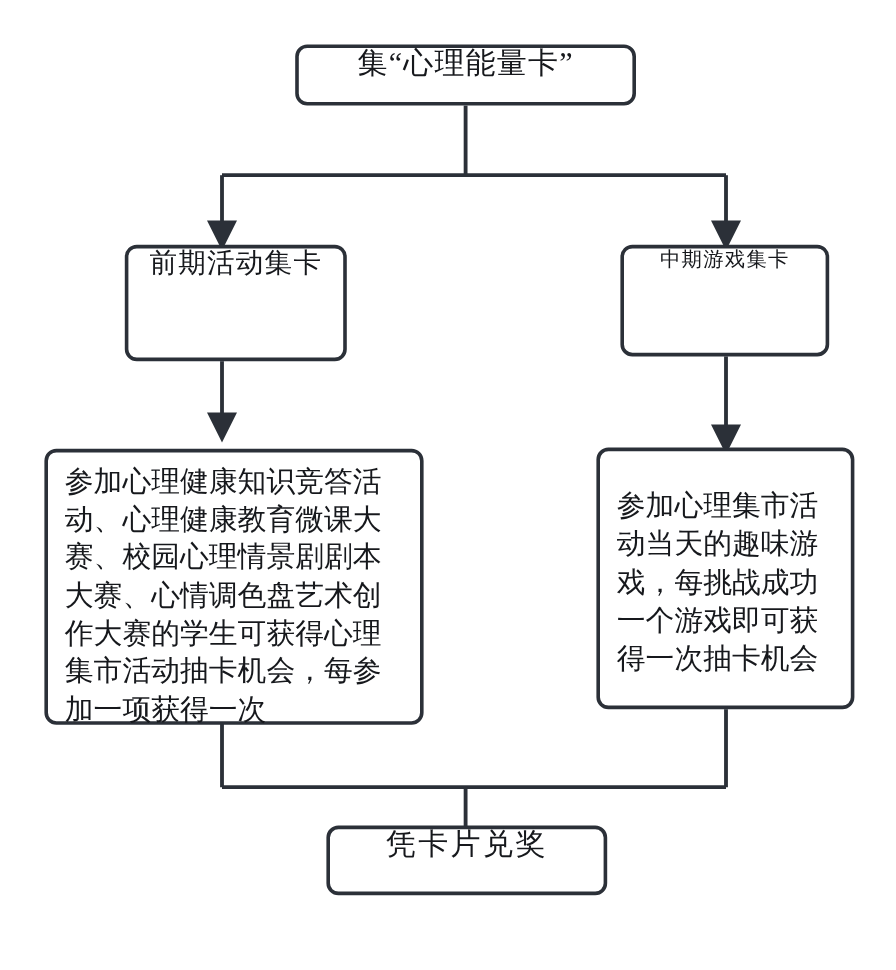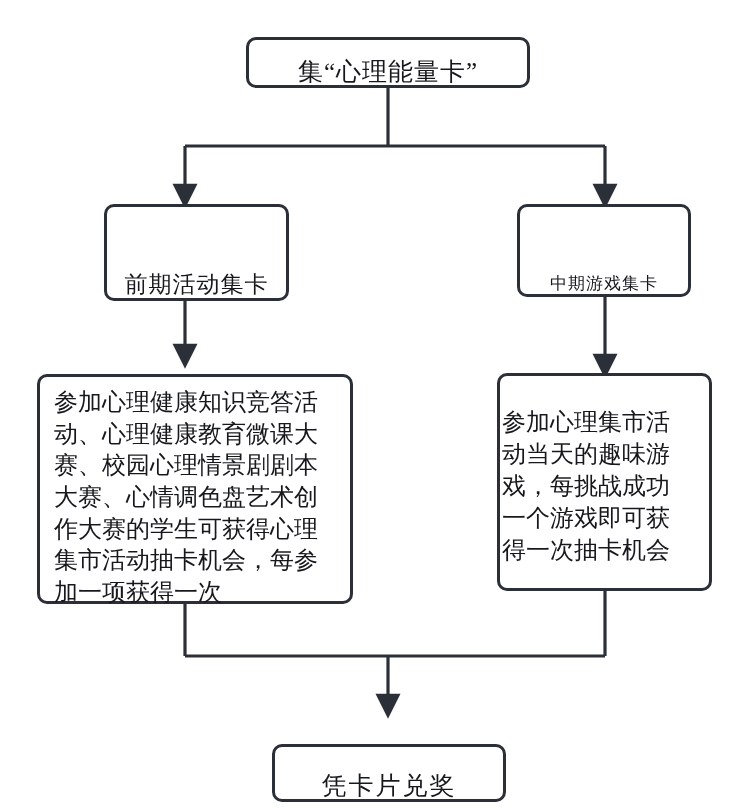--- a/index.html
+++ b/index.html
@@ -28,21 +28,21 @@
     height: 808px;
     pointer-events: none;
   }
   .node {
     position: absolute;
     box-sizing: border-box;
     border: 3px solid #2b3038;
     border-radius: 10px;
     background: #ffffff;
     display: flex;
-    align-items: flex-end;
+    align-items: flex-start;
     justify-content: center;
     text-align: center;
     color: #16181c;
     z-index: 2;
   }
   .node-text {
     display: block;
     white-space: pre-line;
   }
   
@@ -95,32 +95,32 @@
     letter-spacing: 0px;
     width: 278px;
   }
   #node-mid-detail {
     left: 497px;
     top: 373px;
     width: 215px;
     height: 218px;
     align-items: center;
     justify-content: flex-start;
-    padding: 18px 10px 10px 2px;
+    padding: 18px 10px 10px 14px;
   }
   #node-mid-detail .node-text {
     font-size: 24px;
     line-height: 1.34;
     text-align: left;
     letter-spacing: 0px;
     width: 185px;
   }
   #node-redeem {
     left: 272px;
-    top: 744px;
+    top: 688px;
     width: 234px;
     height: 58px;
   }
   #node-redeem .node-text {
     font-size: 25px;
     letter-spacing: 2px;
     line-height: 1.1;
   }
 </style>
 </head>

